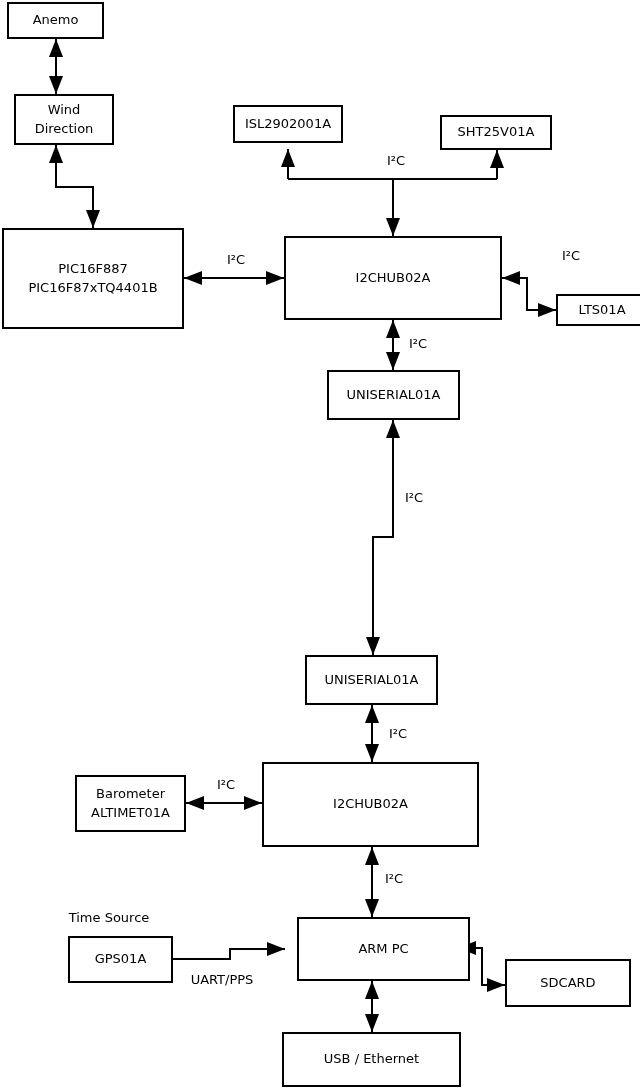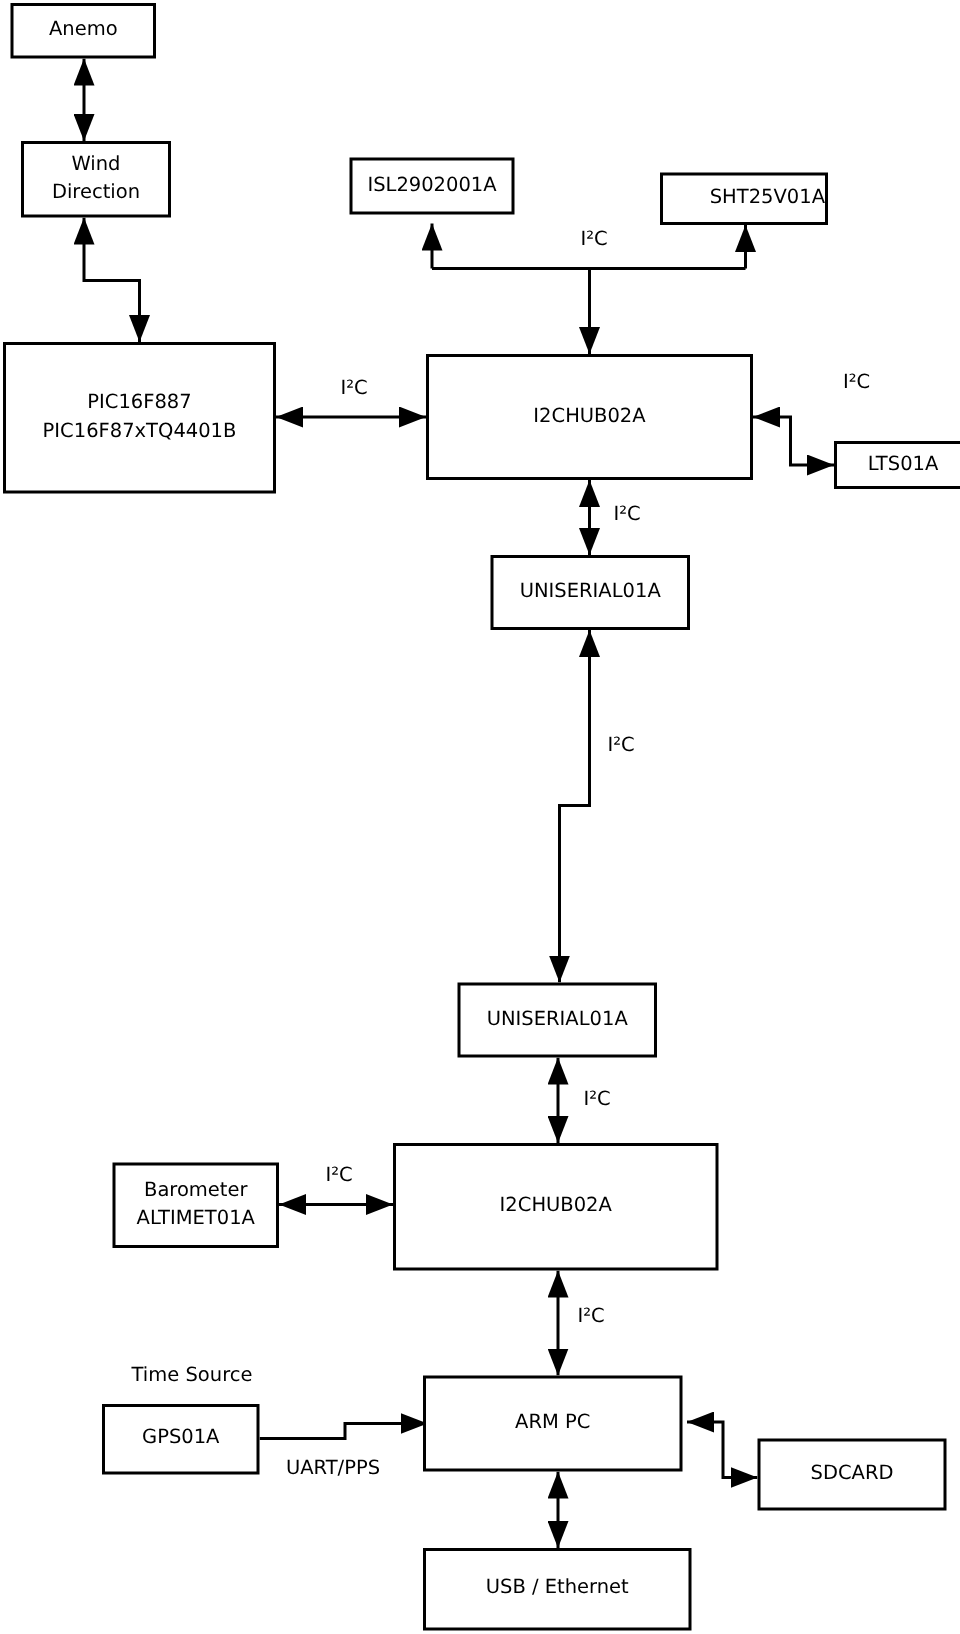--- a/index.html
+++ b/index.html
@@ -88,21 +88,21 @@
 
   <div class="box" style="left:2px;   top:228px;  width:182px; height:101px;">
     <span>PIC16F887
 PIC16F87xTQ4401B</span>
   </div>
 
   <div class="box" style="left:233px; top:105px;  width:110px; height:38px;align-items:center;">
     <span>ISL2902001A</span>
   </div>
 
-  <div class="box" style="left:440px; top:115px;  width:112px; height:35px;justify-content:flex-end;">
+  <div class="box" style="left:440px; top:115px;  width:112px; height:35px;">
     <span>SHT25V01A</span>
   </div>
 
   <div class="box" style="left:284px; top:236px;  width:218px; height:84px;">
     <span>I2CHUB02A</span>
   </div>
 
   <div class="box" style="left:556px; top:294px;  width:92px;  height:32px;">
     <span>LTS01A</span>
   </div>
@@ -121,36 +121,36 @@
 
   <div class="box" style="left:75px;  top:775px;  width:111px; height:57px;">
     <span>Barometer
 ALTIMET01A</span>
   </div>
 
   <div class="box" style="left:68px;  top:936px;  width:105px; height:47px;">
     <span>GPS01A</span>
   </div>
 
-  <div class="box" style="left:282px; top:917px;  width:173px; height:64px;">
+  <div class="box" style="left:297px; top:917px;  width:173px; height:64px;">
     <span>ARM PC</span>
   </div>
 
   <div class="box" style="left:505px; top:959px;  width:126px; height:48px;">
     <span>SDCARD</span>
   </div>
 
   <div class="box" style="left:282px; top:1032px; width:179px; height:55px;">
     <span>USB / Ethernet</span>
   </div>
 
   <span class="edge-label" style="left:396px; top:160px;">I²C</span>
   <span class="edge-label" style="left:236px; top:259px;">I²C</span>
   <span class="edge-label" style="left:571px; top:255px;">I²C</span>
   <span class="edge-label" style="left:418px; top:343px;">I²C</span>
   <span class="edge-label" style="left:414px; top:497px;">I²C</span>
   <span class="edge-label" style="left:398px; top:733px;">I²C</span>
   <span class="edge-label" style="left:226px; top:784px;">I²C</span>
   <span class="edge-label" style="left:394px; top:878px;">I²C</span>
   <span class="edge-label" style="left:222px; top:979px;text-align:center;">UART/PPS</span>
-  <span class="edge-label" style="left:128px; top:917px;">Time Source</span>
+  <span class="edge-label" style="left:109px; top:917px;">Time Source</span>
 
 </div>
 
 </body></html>

